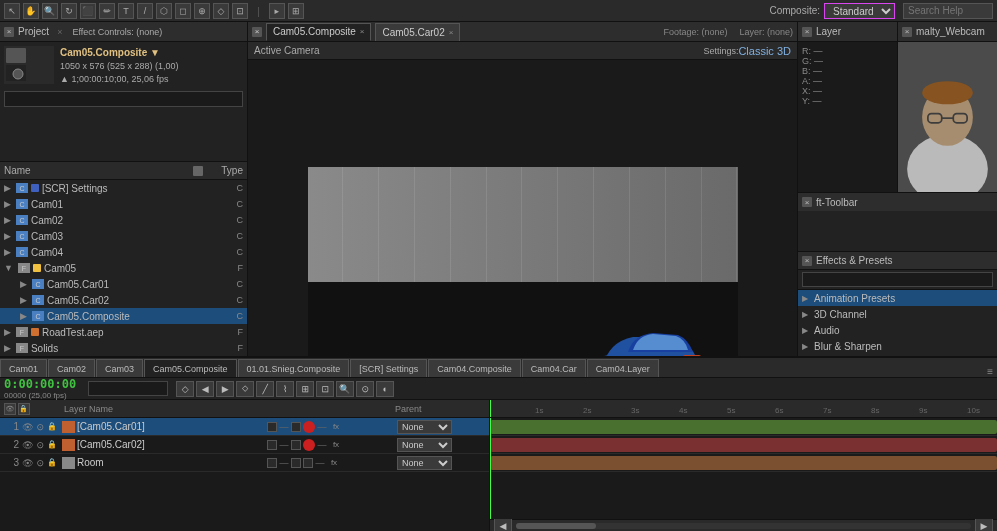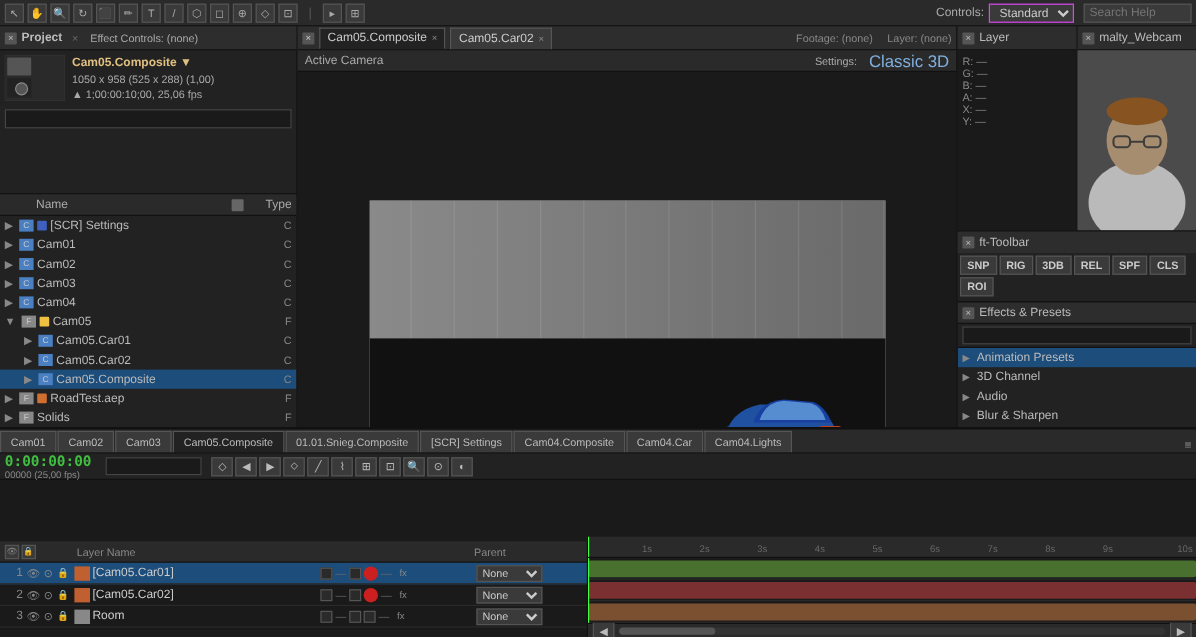--- a/index.html
+++ b/index.html
@@ -96,21 +96,21 @@
       width: 10px;
       height: 10px;
       background: #555;
       border-radius: 1px;
       cursor: pointer;
       font-size: 8px;
       display: flex;
       align-items: center;
       justify-content: center;
     }
-    .panel-title { font-weight: bold; font-size: 10px; }
+    .panel-title { font-weight: normal; font-size: 10px; }
 
     
     .project-panel {
       height: 120px;
       display: flex;
       flex-direction: column;
       border-bottom: 1px solid #111;
     }
     .project-preview {
       display: flex;
@@ -149,21 +149,21 @@
     .project-list-header {
       display: flex;
       align-items: center;
       padding: 0 4px;
       height: 18px;
       background: #2a2a2a;
       border-bottom: 1px solid #111;
       font-size: 10px;
       color: #aaa;
     }
-    .col-name { flex: 1; margin-left: 26px; }
+    .col-name { flex: 1; }
     .col-type { width: 40px; text-align: right; }
 
     
     .file-list {
       flex: 1;
       overflow-y: auto;
       background: #222;
     }
     .file-item {
       display: flex;
@@ -257,21 +257,21 @@
       height: 18px;
       background: #2a2a2a;
       display: flex;
       align-items: center;
       padding: 0 6px;
       border-bottom: 1px solid #111;
       font-size: 10px;
       color: #aaa;
     }
     .viewer-label { margin-right: 8px; }
-    .renderer-value { color: #80b0e0; font-size: 14px; margin-left: 10px; }
+    .renderer-value { color: #80b0e0; font-size: 11px; }
 
     .viewer-area {
       flex: 1;
       background: #1a1a1a;
       display: flex;
       align-items: center;
       justify-content: center;
       position: relative;
       overflow: hidden;
     }
@@ -506,21 +506,20 @@
       color: #bbb;
       font-size: 9px;
       display: flex; align-items: center; justify-content: center;
       cursor: pointer;
     }
 
     .timeline-body {
       display: flex;
       flex: 1;
       overflow: hidden;
-      align-items: flex-end;
     }
     .tl-left {
       width: 490px;
       display: flex;
       flex-direction: column;
       border-right: 1px solid #111;
     }
     .tl-col-header {
       height: 18px;
       background: #2a2a2a;
@@ -677,21 +676,21 @@
     <div class="tool-icon">⬡</div>
     <div class="tool-icon">◻</div>
     <div class="tool-icon">⊕</div>
     <div class="tool-icon">◇</div>
     <div class="tool-icon">⊡</div>
     <div style="margin:0 6px; color:#555">|</div>
     <div class="tool-icon">▸</div>
     <div class="tool-icon">⊞</div>
   </div>
   <div class="top-bar-workspace">
-    <span class="workspace-label">Controls:</span>
+    <span class="workspace-label">Composite:</span>
     <select class="workspace-select">
       <option>Standard</option>
     </select>
   </div>
   <input class="search-help" type="text" placeholder="Search Help" style="">
 </div>
 
 <div class="main-layout">
 
   <div class="left-panel">
@@ -708,21 +707,21 @@
         <div class="preview-thumb">
           <svg width="50" height="38" viewBox="0 0 50 38">
             <rect width="50" height="38" fill="#2a2a2a"></rect>
             <rect x="2" y="2" width="20" height="15" fill="#555" rx="1"></rect>
             <rect x="2" y="19" width="20" height="16" fill="#222"></rect>
             <circle cx="14" cy="28" r="5" fill="#555" stroke="#888" stroke-width="1"></circle>
           </svg>
         </div>
         <div class="preview-info">
           <div style="color:#e0c080;font-size:10px;font-weight:bold">Cam05.Composite ▼</div>
-          <div style="font-size:9px">1050 x 958 (525 x 288) (1,00)</div>
+          <div style="font-size:9px">1050 x 576 (525 x 288) (1,00)</div>
           <div style="font-size:9px">▲ 1;00:00:10;00, 25,06 fps</div>
         </div>
       </div>
       <div class="project-search">
         <input type="text" style="background: rgb(26, 26, 26); border: 1px solid rgb(68, 68, 68); color: rgb(204, 204, 204); font-size: 10px; padding: 1px 4px; width: 100%; height: 16px;">
       </div>
     </div>
 
     <div class="project-list-header">
       <span class="col-name">Name</span>
@@ -970,29 +969,20 @@
           </svg>
         </div>
       </div>
     </div>
 
     <div class="toolbar-panel">
       <div class="toolbar-header">
         <div class="panel-close">×</div>
         <span>ft-Toolbar</span>
       </div>
-      <div class="toolbar-buttons">
-        <div class="tb-btn">SNP</div>
-        <div class="tb-btn">RIG</div>
-        <div class="tb-btn">3DB</div>
-        <div class="tb-btn">REL</div>
-        <div class="tb-btn">SPF</div>
-        <div class="tb-btn">CLS</div>
-        <div class="tb-btn">ROI</div>
-      </div>
     </div>
 
     <div class="effects-panel">
       <div class="effects-header">
         <div class="panel-close">×</div>
         <span>Effects &amp; Presets</span>
       </div>
       <div class="effects-search">
         <input type="text" style="background: rgb(26, 26, 26); border: 1px solid rgb(68, 68, 68); color: rgb(204, 204, 204); font-size: 10px; padding: 1px 4px; width: 100%; height: 15px;">
       </div>
@@ -1052,21 +1042,21 @@
     <div class="tl-tab">
       <span>[SCR] Settings</span>
     </div>
     <div class="tl-tab">
       <span>Cam04.Composite</span>
     </div>
     <div class="tl-tab">
       <span>Cam04.Car</span>
     </div>
     <div class="tl-tab">
-      <span>Cam04.Lights</span>
+      <span>Cam04.Layer</span>
     </div>
     <div style="margin-left:auto;display:flex;align-items:center;padding:0 4px">
       <span style="font-size:10px;color:#888">≡</span>
     </div>
   </div>
 
   <div class="timeline-header">
     <div style="display:flex;flex-direction:column;margin-right:8px">
       <span class="time-display">0:00:00:00</span>
       <span class="fps-display">00000 (25,00 fps)</span>
@@ -1185,21 +1175,21 @@
       <div class="tl-ruler">
         <div class="tl-ruler-mark" style="left:45px">1s</div>
         <div class="tl-ruler-mark" style="left:93px">2s</div>
         <div class="tl-ruler-mark" style="left:141px">3s</div>
         <div class="tl-ruler-mark" style="left:189px">4s</div>
         <div class="tl-ruler-mark" style="left:237px">5s</div>
         <div class="tl-ruler-mark" style="left:285px">6s</div>
         <div class="tl-ruler-mark" style="left:333px">7s</div>
         <div class="tl-ruler-mark" style="left:381px">8s</div>
         <div class="tl-ruler-mark" style="left:429px">9s</div>
-        <div class="tl-ruler-mark" style="left:491px">10s</div>
+        <div class="tl-ruler-mark" style="left:477px">10s</div>
         <div class="tl-playhead" style="left:0px"></div>
       </div>
 
       <div class="tl-track-area">
         <div class="tl-playhead" style="left:0px"></div>
 
         <div class="tl-track">
           <div class="tl-bar" style="left:0;right:0"></div>
         </div>
 

